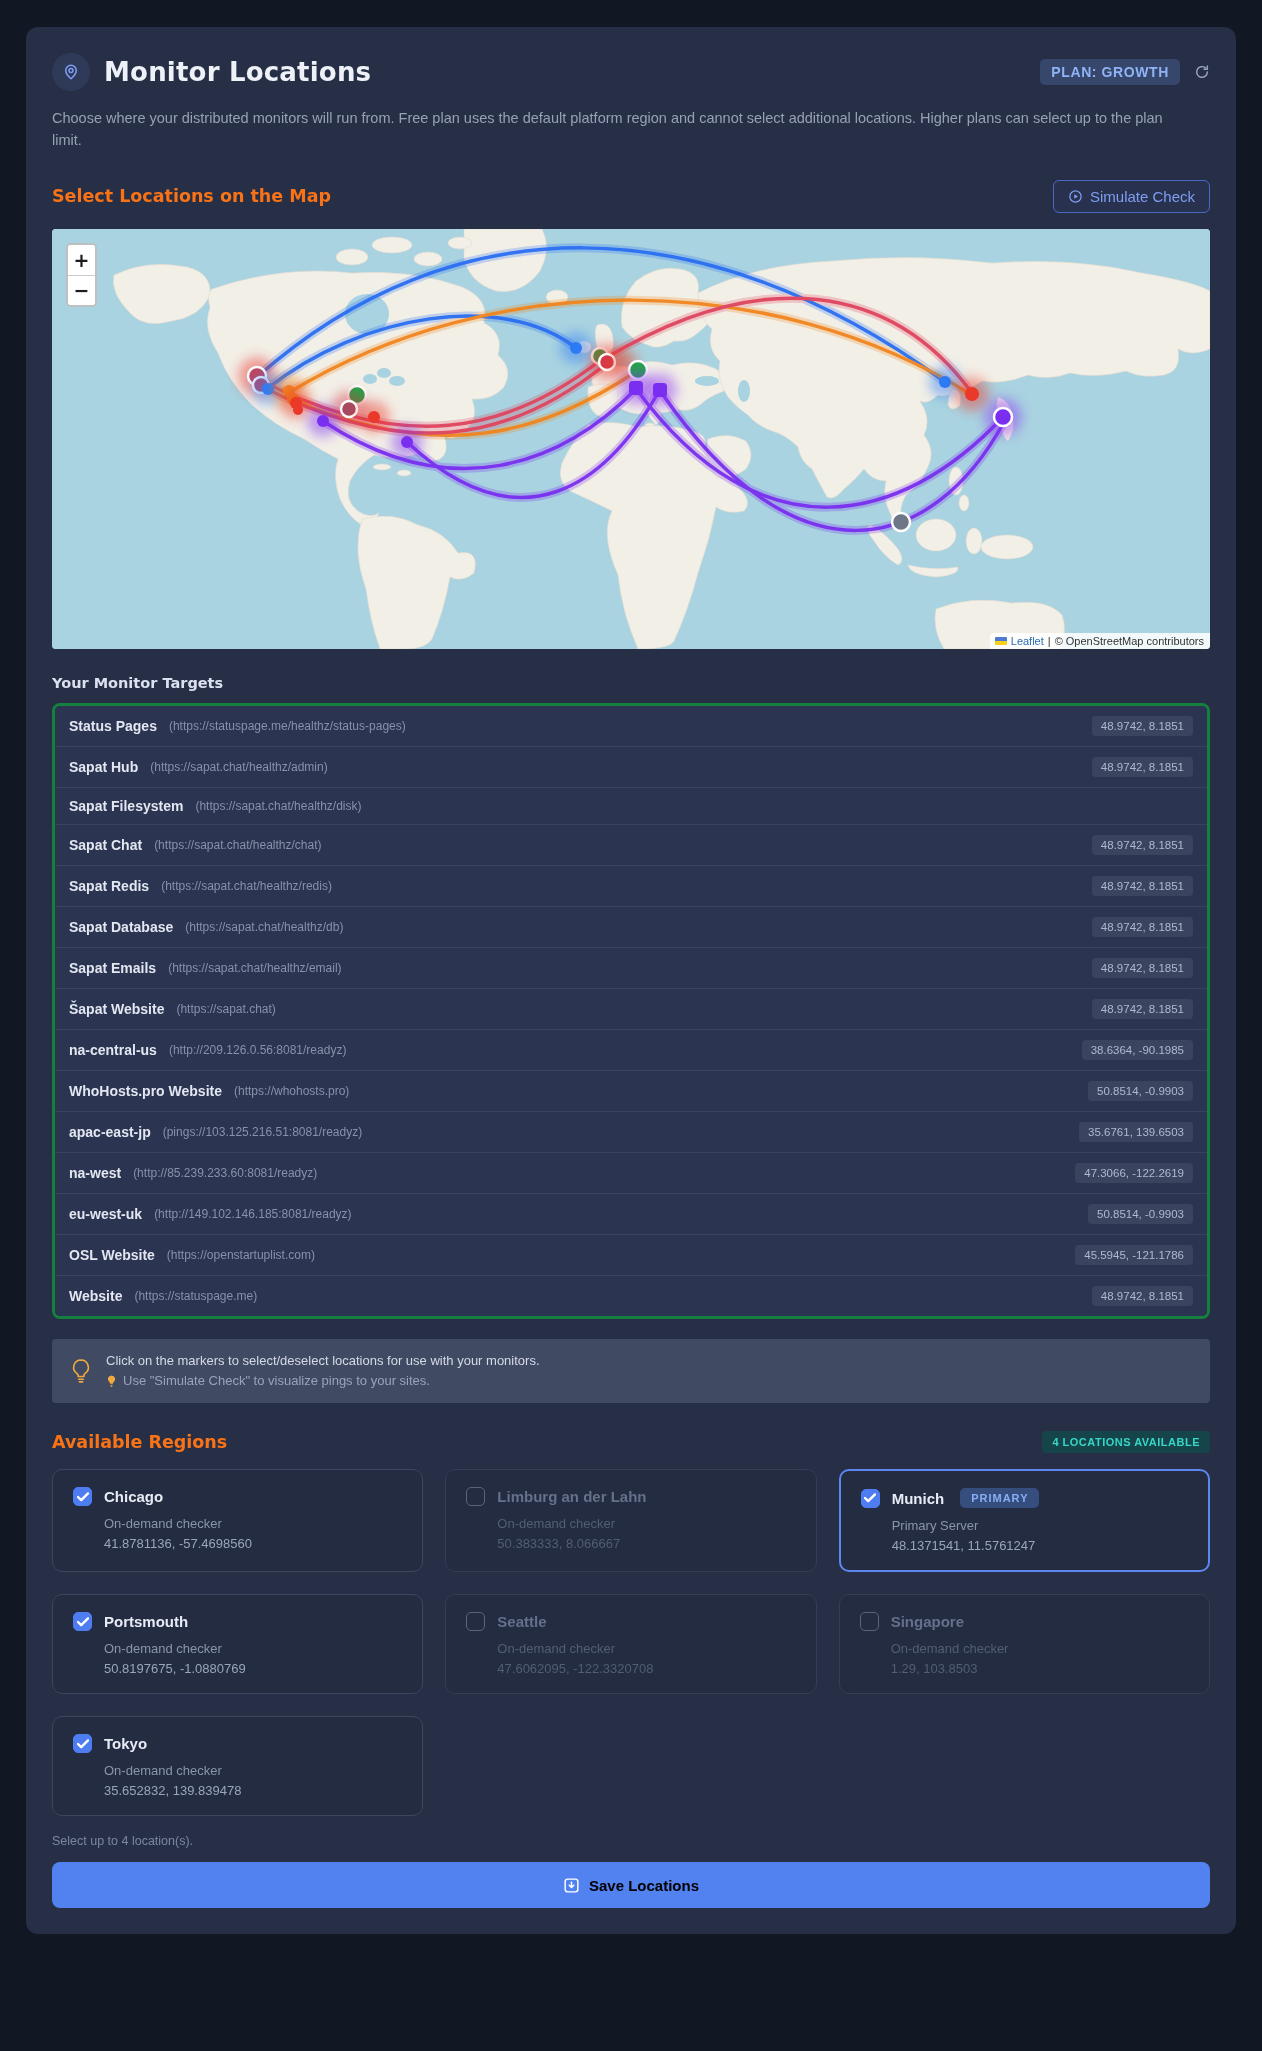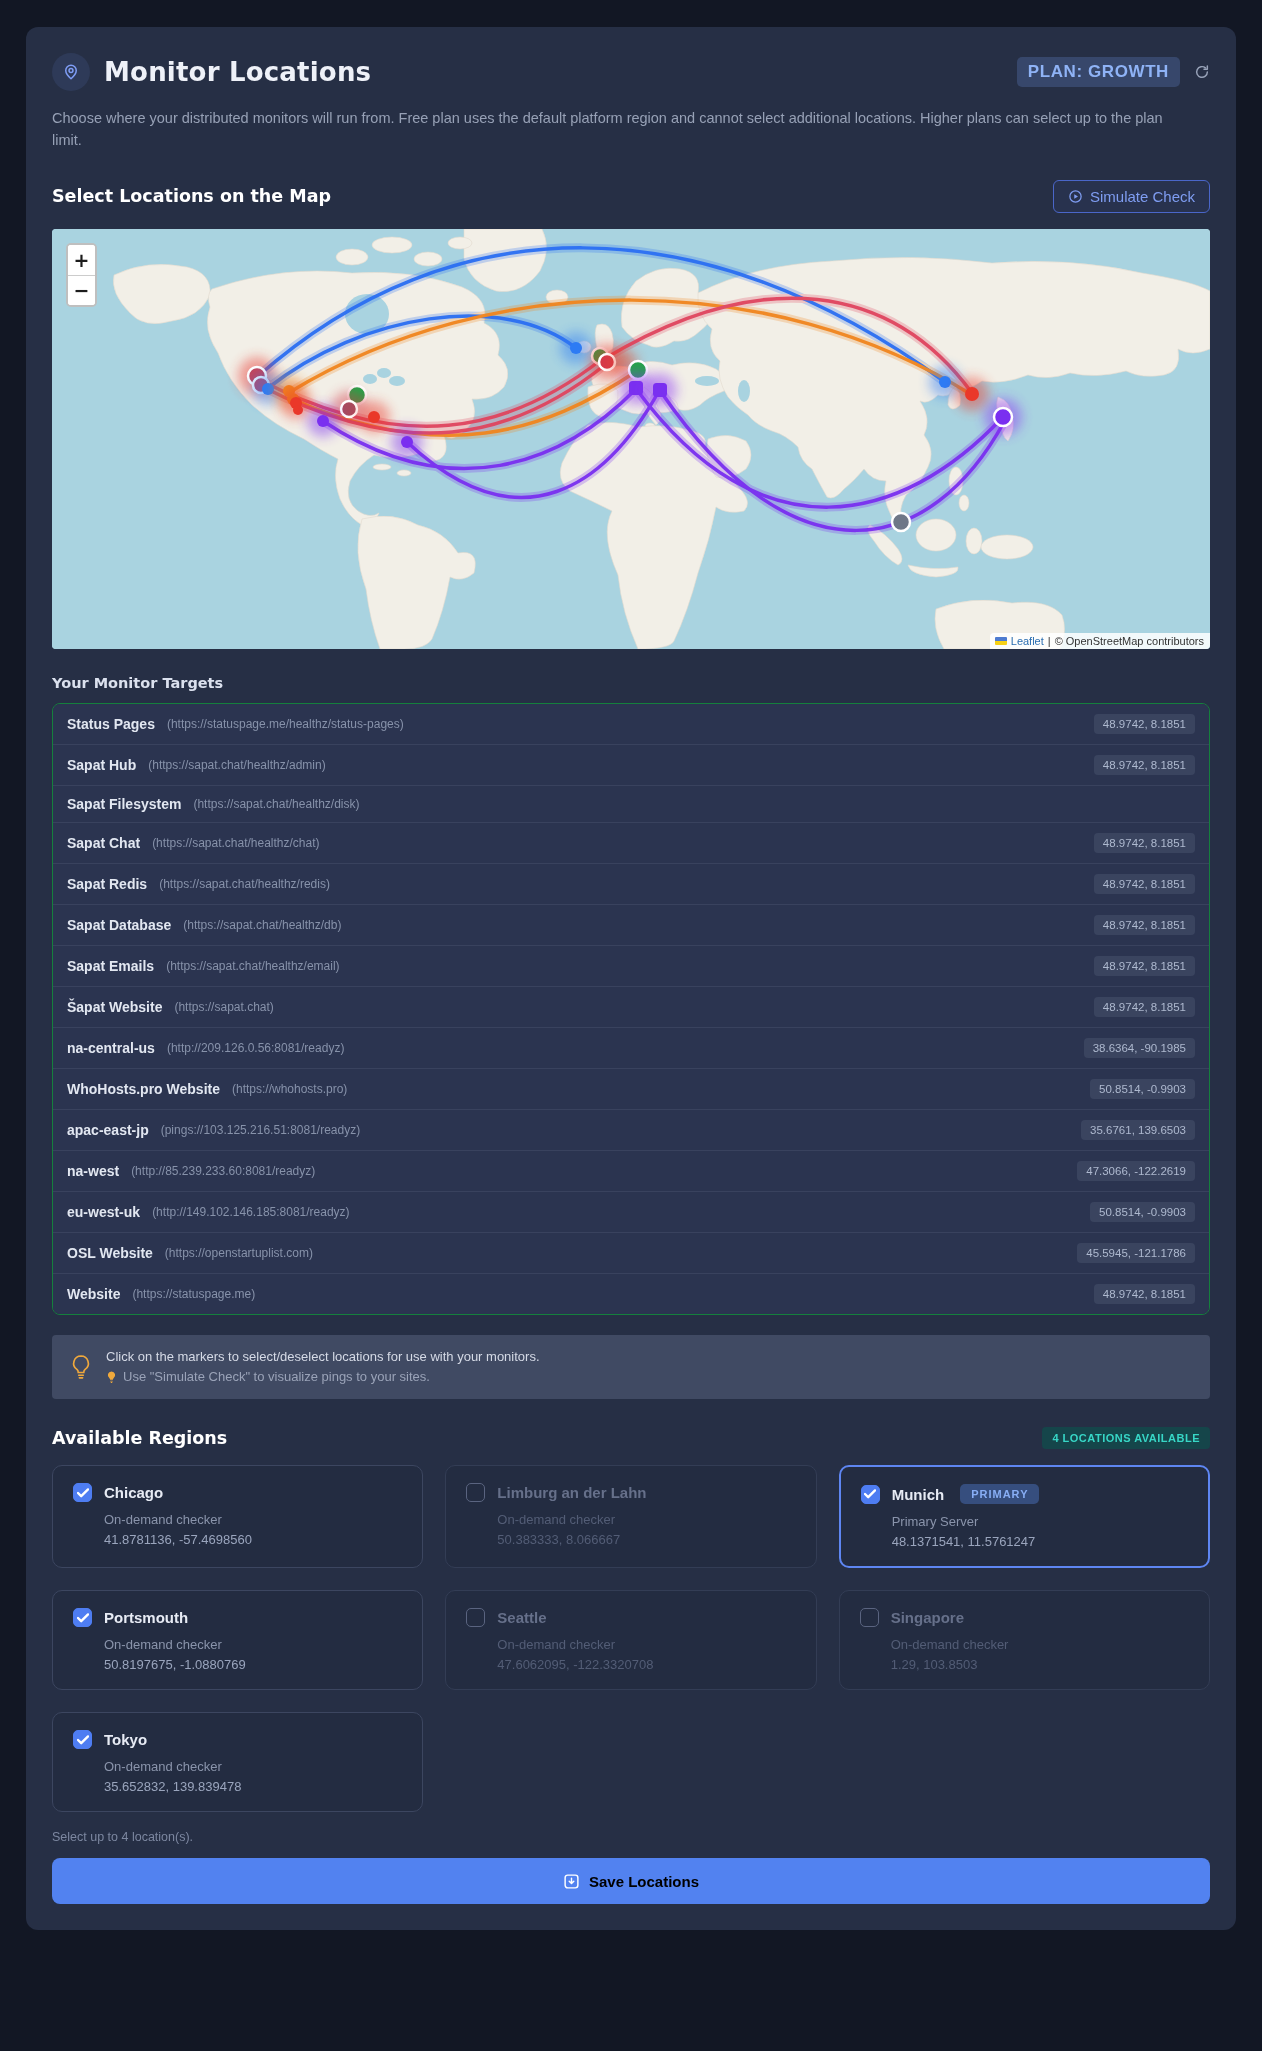--- a/index.html
+++ b/index.html
@@ -10,44 +10,44 @@
     min-height:2051px;
     padding:27px 26px 40px 26px;
   }
   .panel { background:#262f45; border-radius:12px; padding:26px; }
 
   
   .hdr { display:flex; align-items:center; gap:14px; }
   .pin-wrap { width:38px; height:38px; border-radius:50%; background:#2e3a58; display:flex; align-items:center; justify-content:center; flex:0 0 38px; }
   .title { font-family:"DejaVu Sans", sans-serif; font-size:26px; font-weight:700; letter-spacing:.2px; color:#eef1f8; }
   .hdr-right { margin-left:auto; display:flex; align-items:center; gap:14px; }
-  .plan-badge { background:#37476b; color:#8fb3f6; font-size:17px; font-weight:700; letter-spacing:.6px; padding:5px 11px; border-radius:5px; }
+  .plan-badge { background:#37476b; color:#8fb3f6; font-size:14px; font-weight:700; letter-spacing:.6px; padding:5px 11px; border-radius:5px; }
   .refresh { color:#97a2b8; cursor:pointer; display:flex; }
   .desc { margin-top:16px; color:#97a1b6; font-size:14.5px; line-height:1.55; max-width:1120px; }
 
   
   .sec-row { margin-top:28px; display:flex; align-items:center; justify-content:space-between; }
-  .sec-title { font-family:"DejaVu Sans", sans-serif; font-size:17.5px; font-weight:600; color:#ffffff; }
+  .sec-title { font-family:"DejaVu Sans", sans-serif; font-size:17.5px; font-weight:600; color:#f97316; }
   .sim-btn { display:flex; align-items:center; gap:7px; border:1px solid #4a66c9; color:#7f9df2; background:rgba(70,100,200,.07); font-size:15px; padding:7px 14px; border-radius:6px; cursor:pointer; font-family:"Liberation Sans",sans-serif; }
 
   
   .map { position:relative; margin-top:16px; height:420px; border-radius:4px; overflow:hidden; background:#a9d3e0; }
   .map svg.world { position:absolute; inset:0; width:100%; height:100%; display:block; }
   .zoomctl { position:absolute; top:14px; left:14px; width:31px; border:2px solid rgba(0,0,0,.25); border-radius:5px; overflow:hidden; background:#fff; }
   .zbtn { width:100%; height:30px; background:#fff; color:#1c1c1c; font-size:19px; font-weight:700; display:flex; align-items:center; justify-content:center; cursor:pointer; font-family:"DejaVu Sans",sans-serif; }
   .zbtn + .zbtn { border-top:1px solid #ccc; }
   .attrib { position:absolute; right:0; bottom:0; background:rgba(255,255,255,.85); font-size:11px; color:#333; padding:2px 6px 2px 5px; border-top-left-radius:4px; display:flex; align-items:center; gap:4px; }
   .attrib .lnk { color:#2a6db0; }
   .uaflag { width:12px; height:8px; display:inline-block; border-radius:1px; overflow:hidden; }
   .uaflag div { height:4px; }
   .uaflag .b { background:#4e7bd0; } .uaflag .y { background:#f7d117; }
 
   
   .tgt-head { margin-top:26px; font-size:14.5px; font-weight:600; color:#dbe1ee; font-family:"DejaVu Sans",sans-serif; }
-  .tgt-list { margin-top:12px; border:1px solid #15803d; border-radius:8px; overflow:hidden; }
+  .tgt-list { margin-top:12px; border:3px solid #15803d; border-radius:8px; overflow:hidden; }
   .tgt-row { display:flex; align-items:center; gap:12px; padding:10px 14px; background:#2b3450; }
   .tgt-row + .tgt-row { border-top:1px solid #39425e; }
   .t-name { font-size:14px; font-weight:700; color:#e2e7f1; }
   .t-url { font-size:12px; color:#8792aa; }
   .t-coords { margin-left:auto; background:#3a445f; color:#aeb9cf; font-size:11.5px; padding:4px 9px; border-radius:4px; white-space:nowrap; }
 
   
   .tip { margin-top:20px; background:#404a63; border-radius:4px; padding:12px 18px; display:flex; gap:14px; align-items:center; }
   .tip-lines { font-size:13px; line-height:1.55; }
   .tip-l1 { color:#d5dae6; }

